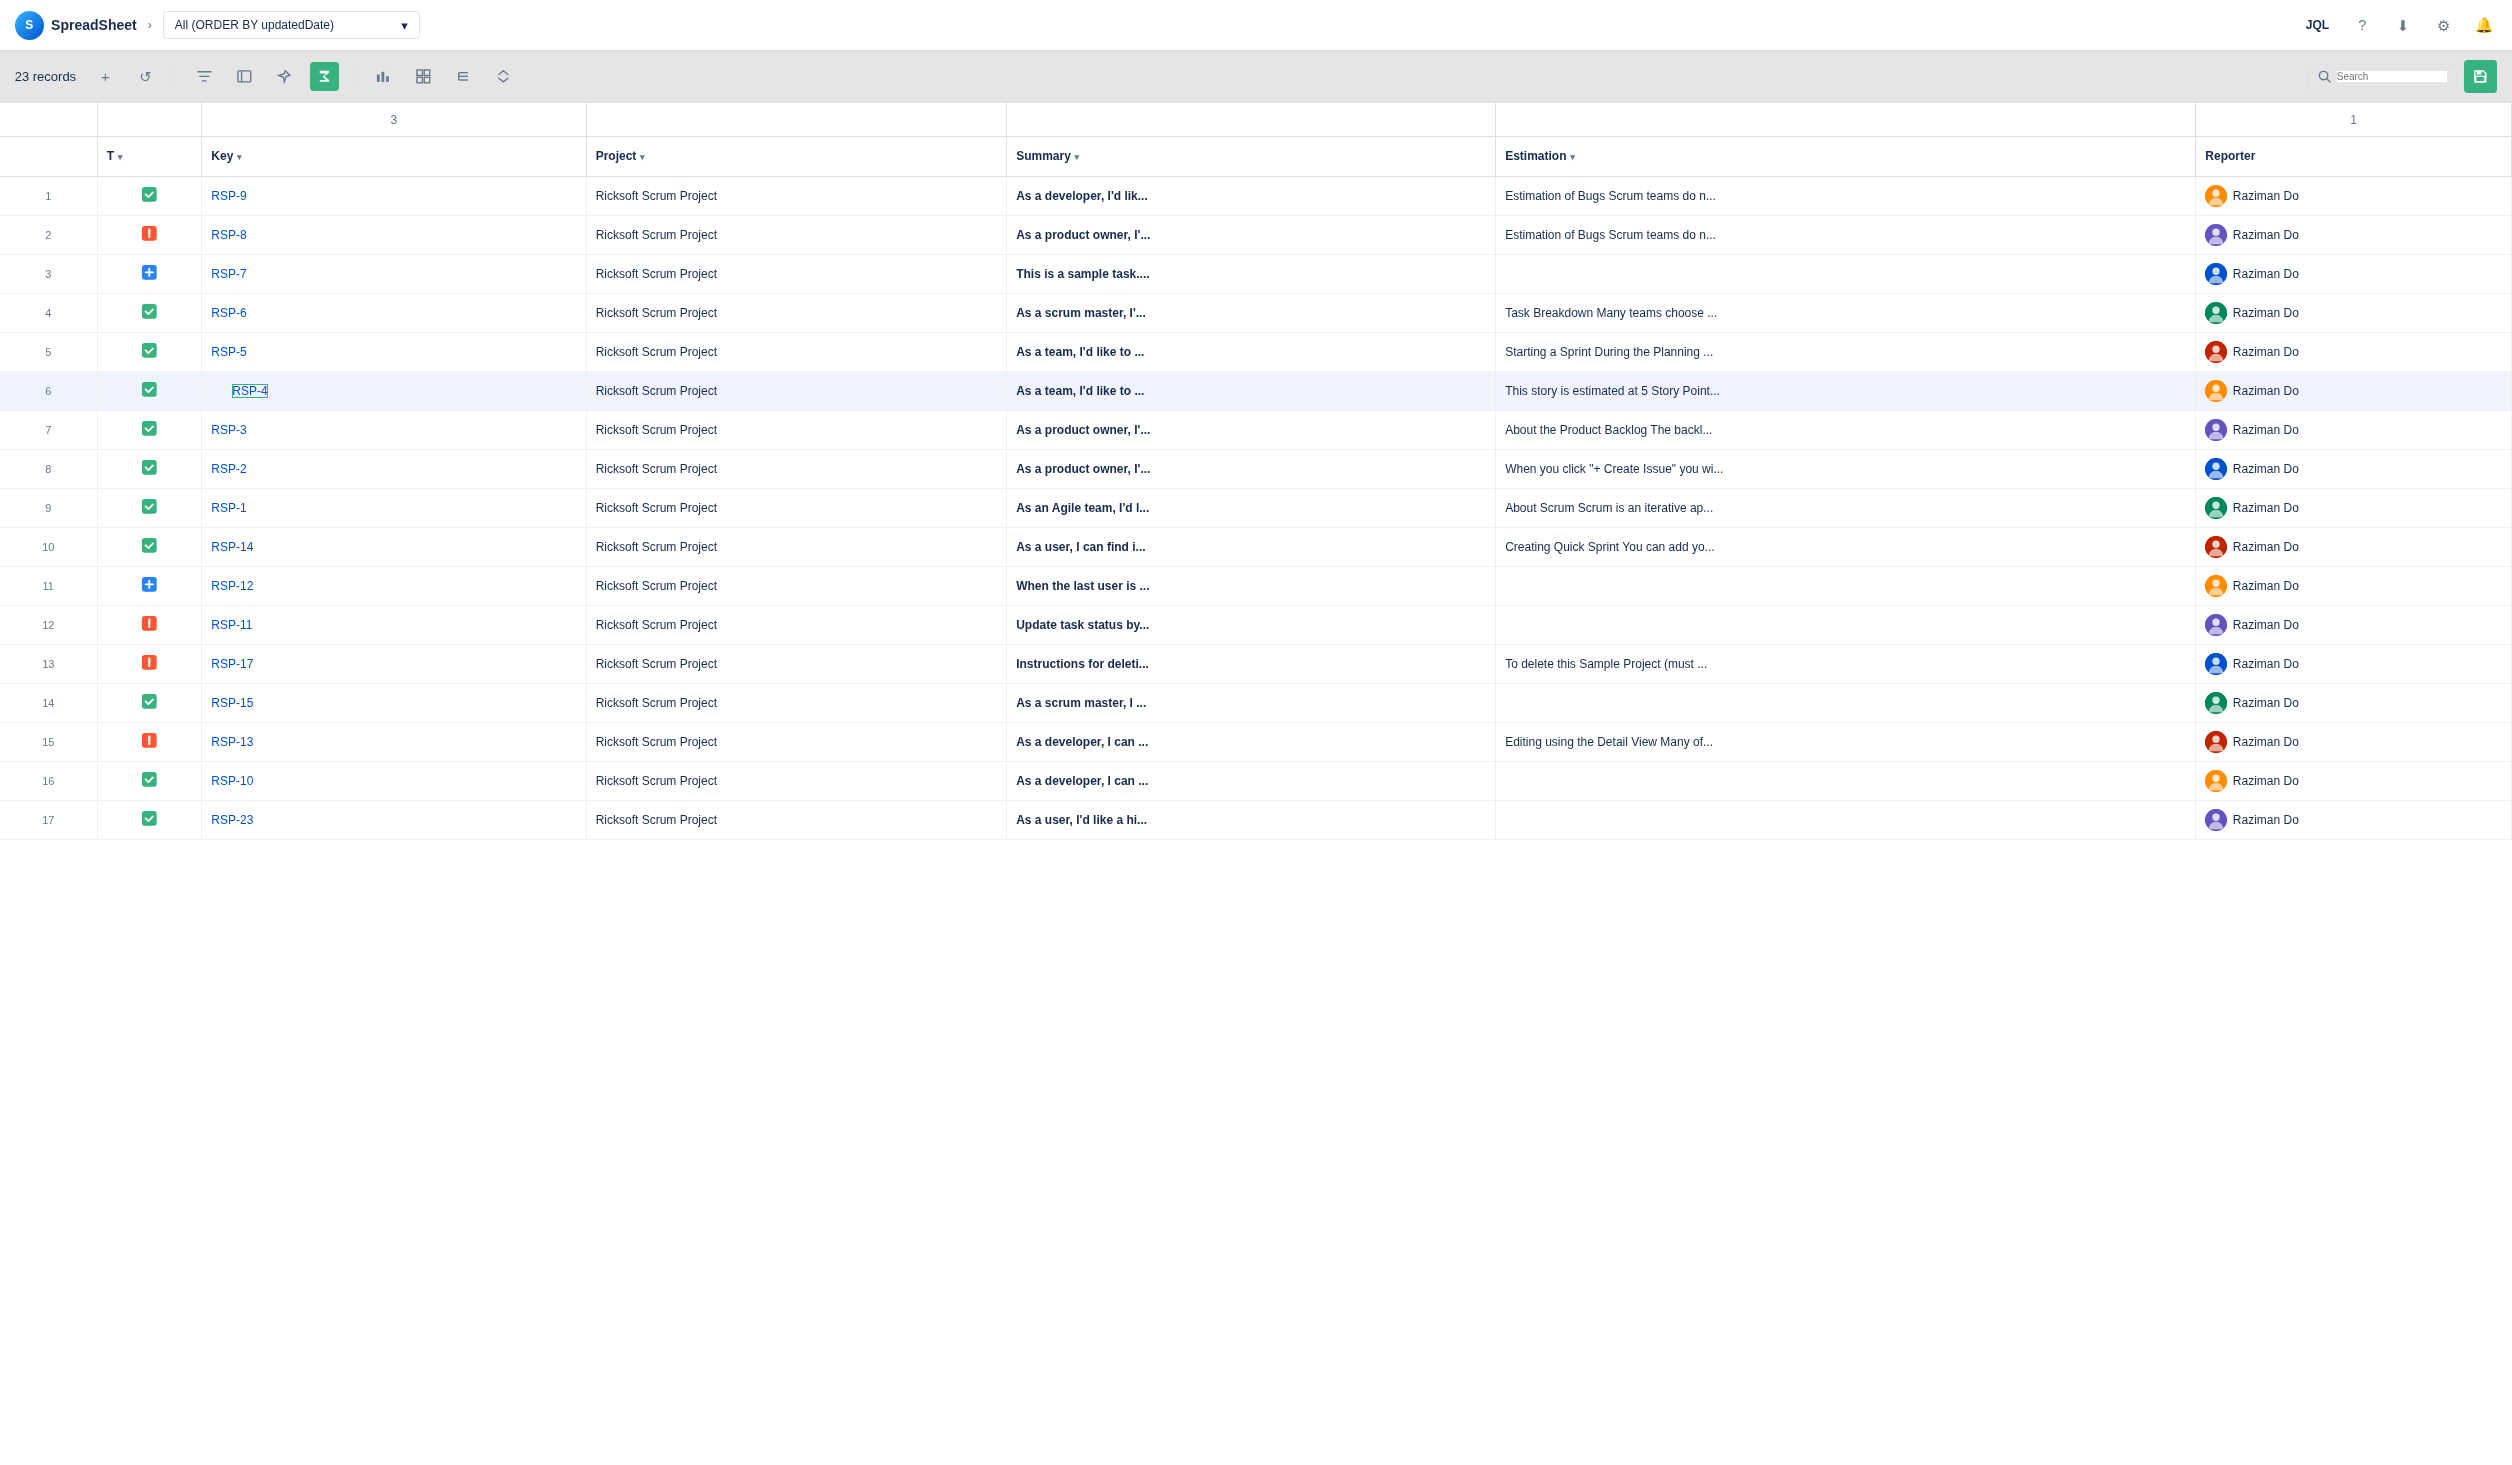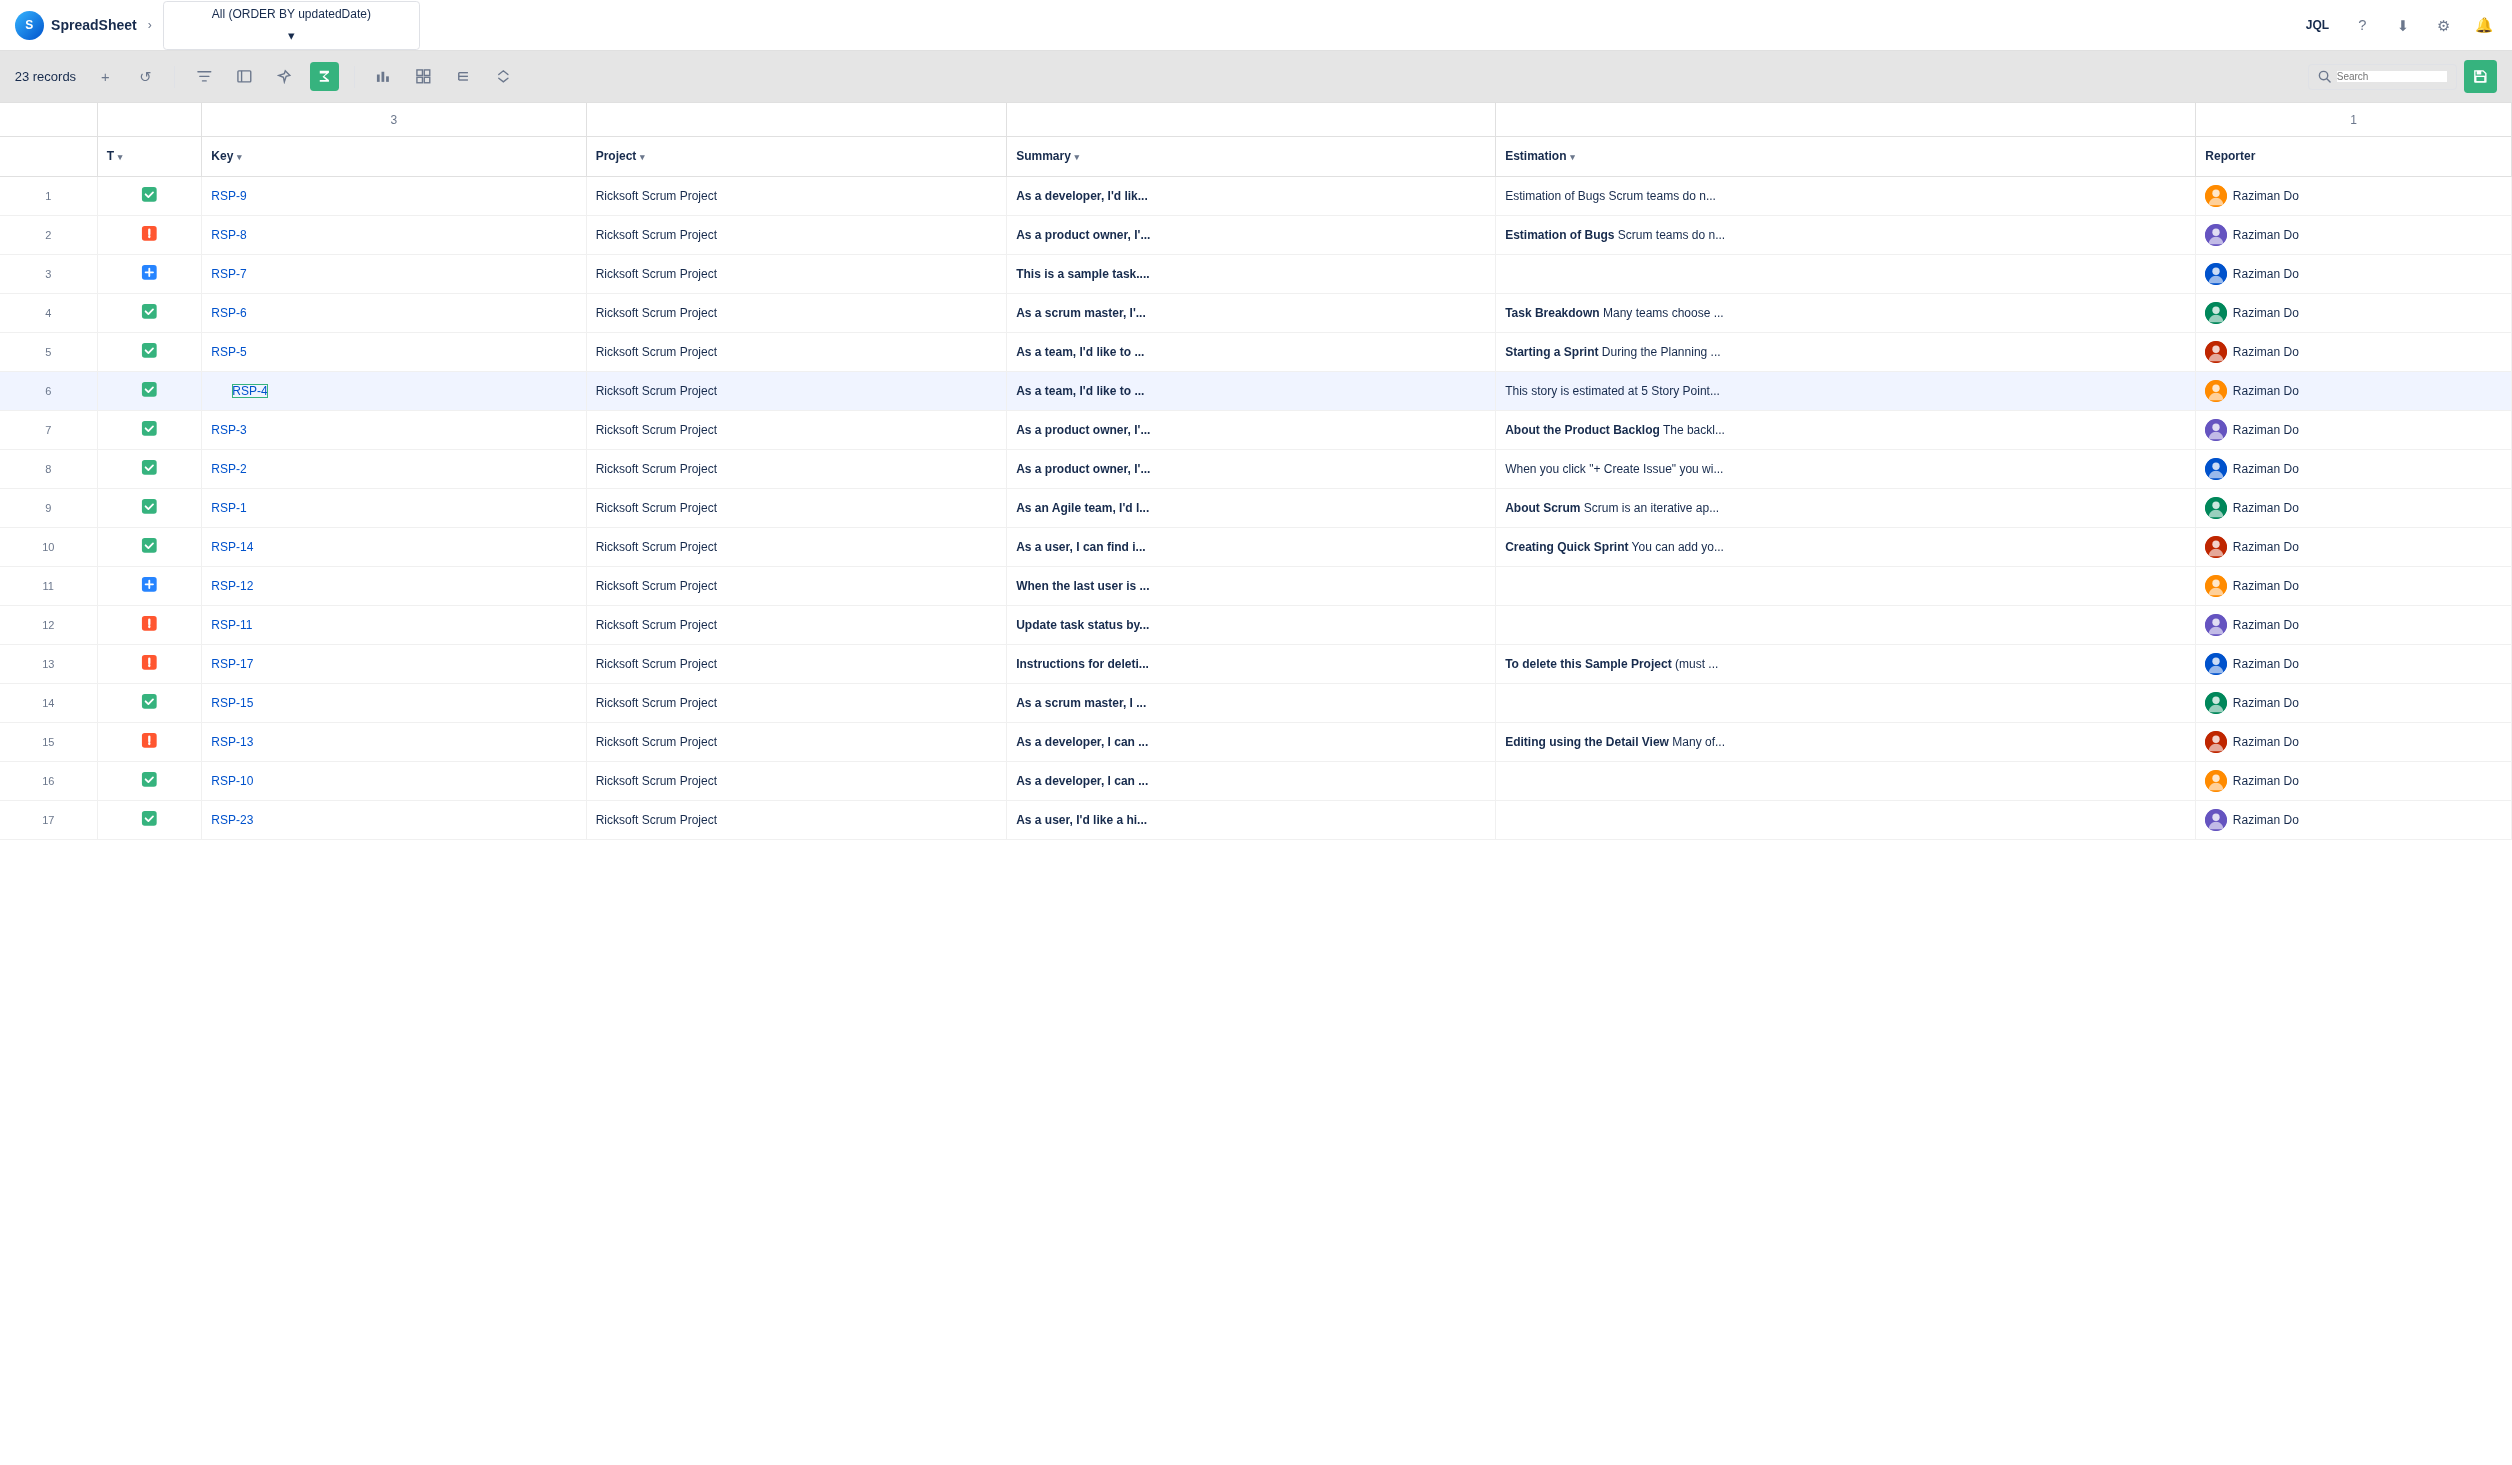--- a/index.html
+++ b/index.html
@@ -13,21 +13,21 @@
     .top-bar-left { display: flex; align-items: center; gap: 7.4px; }
     .app-logo {
       width: 29px; height: 29px; border-radius: 50%; background: linear-gradient(135deg, #36b5ff, #0052cc);
       display: flex; align-items: center; justify-content: center; color: white; font-weight: bold; font-size: 12px;
     }
     .app-title { font-size: 14px; font-weight: 600; color: #172b4d; }
     .breadcrumb-sep { color: #6b778c; font-size: 12px; margin: 0 3.7px; }
     .filter-dropdown {
       display: flex; align-items: center; gap: 7px;
       border: 0.9px solid #dfe1e6; border-radius: 3.7px; padding: 5.5px 11px;
-      background: #fff; cursor: pointer; min-width: 257px; justify-content: space-between; flex-direction: column;
+      background: #fff; cursor: pointer; min-width: 257px; justify-content: space-between;
     }
     .filter-dropdown-text { font-size: 12px; color: #172b4d; }
     .top-bar-right { display: flex; align-items: center; gap: 14.7px; }
     .top-icon-btn { width: 26px; height: 26px; display: flex; align-items: center; justify-content: center; cursor: pointer; color: #6b778c; font-size: 14.7px; }
 
     
     .toolbar {
       display: flex; align-items: center; padding: 9.2px 14.7px; border-bottom: 0.9px solid #e0e0e0;
       background: #e5e5e5; gap: 11px;
     }
@@ -79,21 +79,21 @@
     tbody tr { border-bottom: 0.9px solid #f0f0f0; }
     tbody td {
       padding: 7.4px 9.2px; font-size: 12px; border-right: 0.9px solid #f0f0f0;
       overflow: hidden; text-overflow: ellipsis; white-space: nowrap; height: 39px;
       vertical-align: middle;
     }
     .row-num { text-align: center; color: #6b778c; font-size: 11px; }
     .issue-key { color: #0052cc; cursor: pointer; }
     .project-text { color: #172b4d; }
     .summary-text { color: #172b4d; font-weight: bold; }
-    .desc-bold { font-weight: 700; }
+    .desc-bold { font-weight: 400; }
     .desc-normal { color: #172b4d; }
     .reporter-cell { display: flex; align-items: center; gap: 5.5px; }
     .avatar {
       width: 22px; height: 22px; border-radius: 50%; overflow: hidden;
       background: #ff8b00; display: inline-flex; align-items: center; justify-content: center;
       color: white; font-size: 9.2px; font-weight: bold; flex-shrink: 0;
     }
     .reporter-name { color: #172b4d; font-size: 12px; overflow: hidden; text-overflow: ellipsis; white-space: nowrap; }
 
     .selected-cell-outline { outline: 1.8px solid #36b37e; outline-offset: -1.8px; margin-left: 21px; }

